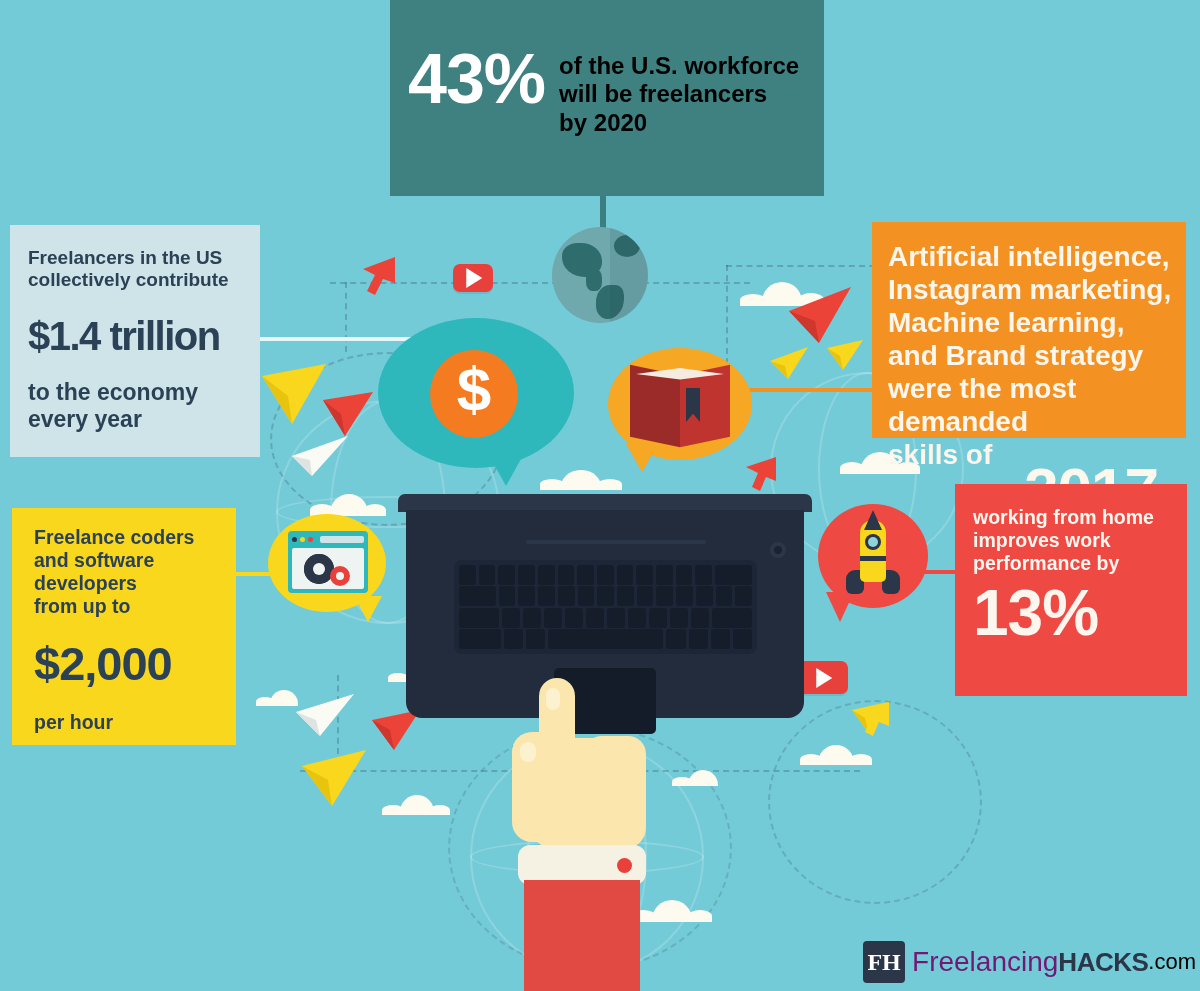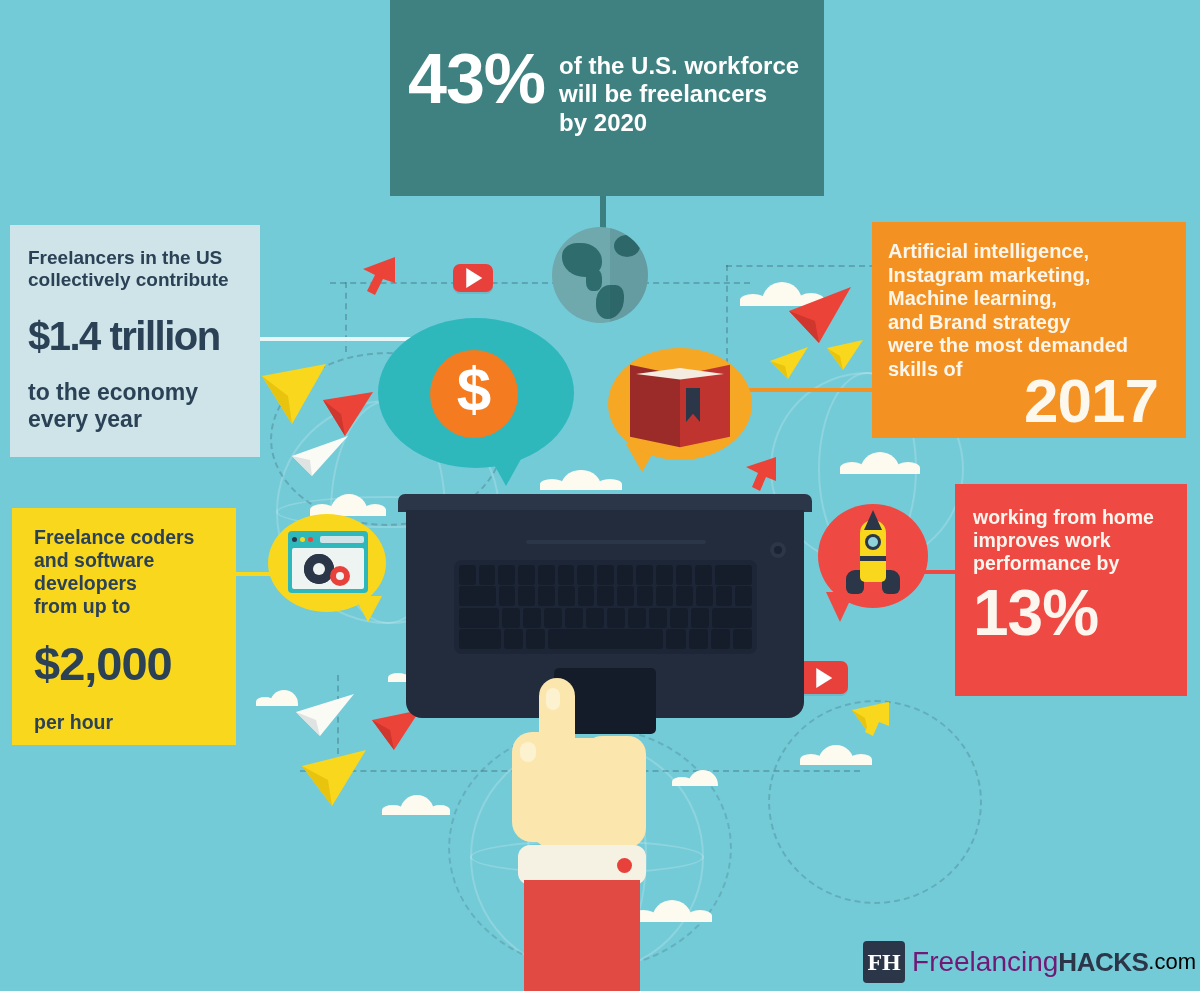--- a/index.html
+++ b/index.html
@@ -35,31 +35,31 @@
 
   
   .box{position:absolute;z-index:6;box-sizing:border-box;}
   .box .sm{line-height:1.18;font-weight:700;}
   .box .big{font-weight:700;letter-spacing:-1px;}
 
   #box-top{left:390px;top:0px;width:434px;height:196px;background:#3e8180;
            padding:46px 0 0 0;color:#ffffff;}
   #box-top .inner{display:flex;align-items:flex-start;padding-left:18px;}
   #box-top .big{font-size:70px;line-height:.95;color:#fff;margin-right:14px;}
-  #box-top .sm{font-size:24px;color:#ffffff;padding-top:6px;}
+  #box-top .sm{font-size:24px;color:#000000;padding-top:6px;}
 
   #box-left1{left:10px;top:225px;width:250px;height:232px;background:#cfe4e8;color:#2b4156;
              padding:22px 18px 0 18px;}
   #box-left1 .sm{font-size:19px;}
   #box-left1 .big{font-size:40px;margin:22px 0 20px 0;letter-spacing:-1.5px;}
   #box-left1 .sm2{font-size:23px;font-weight:700;line-height:1.18;}
 
   #box-right1{left:872px;top:222px;width:314px;height:216px;background:#f39223;color:#fdf6ec;
               padding:18px 14px 0 16px;}
-  #box-right1 .sm{font-size:20px;}
+  #box-right1 .sm{font-size:28px;}
   #box-right1 .yearrow{position:relative;height:64px;}
   #box-right1 .big{position:absolute;right:14px;top:-12px;font-size:62px;line-height:1;color:#fdf8ee;}
 
   #box-left2{left:12px;top:508px;width:224px;height:237px;background:#f9d71c;color:#2b4156;
              padding:18px 16px 0 22px;}
   #box-left2 .sm{font-size:19.5px;}
   #box-left2 .big{font-size:47px;margin:18px 0 20px 0;letter-spacing:-1px;}
   #box-left2 .sm2{font-size:19.5px;font-weight:700;}
 
   #box-right2{left:955px;top:484px;width:232px;height:212px;background:#ee4a43;color:#fdf6ef;

